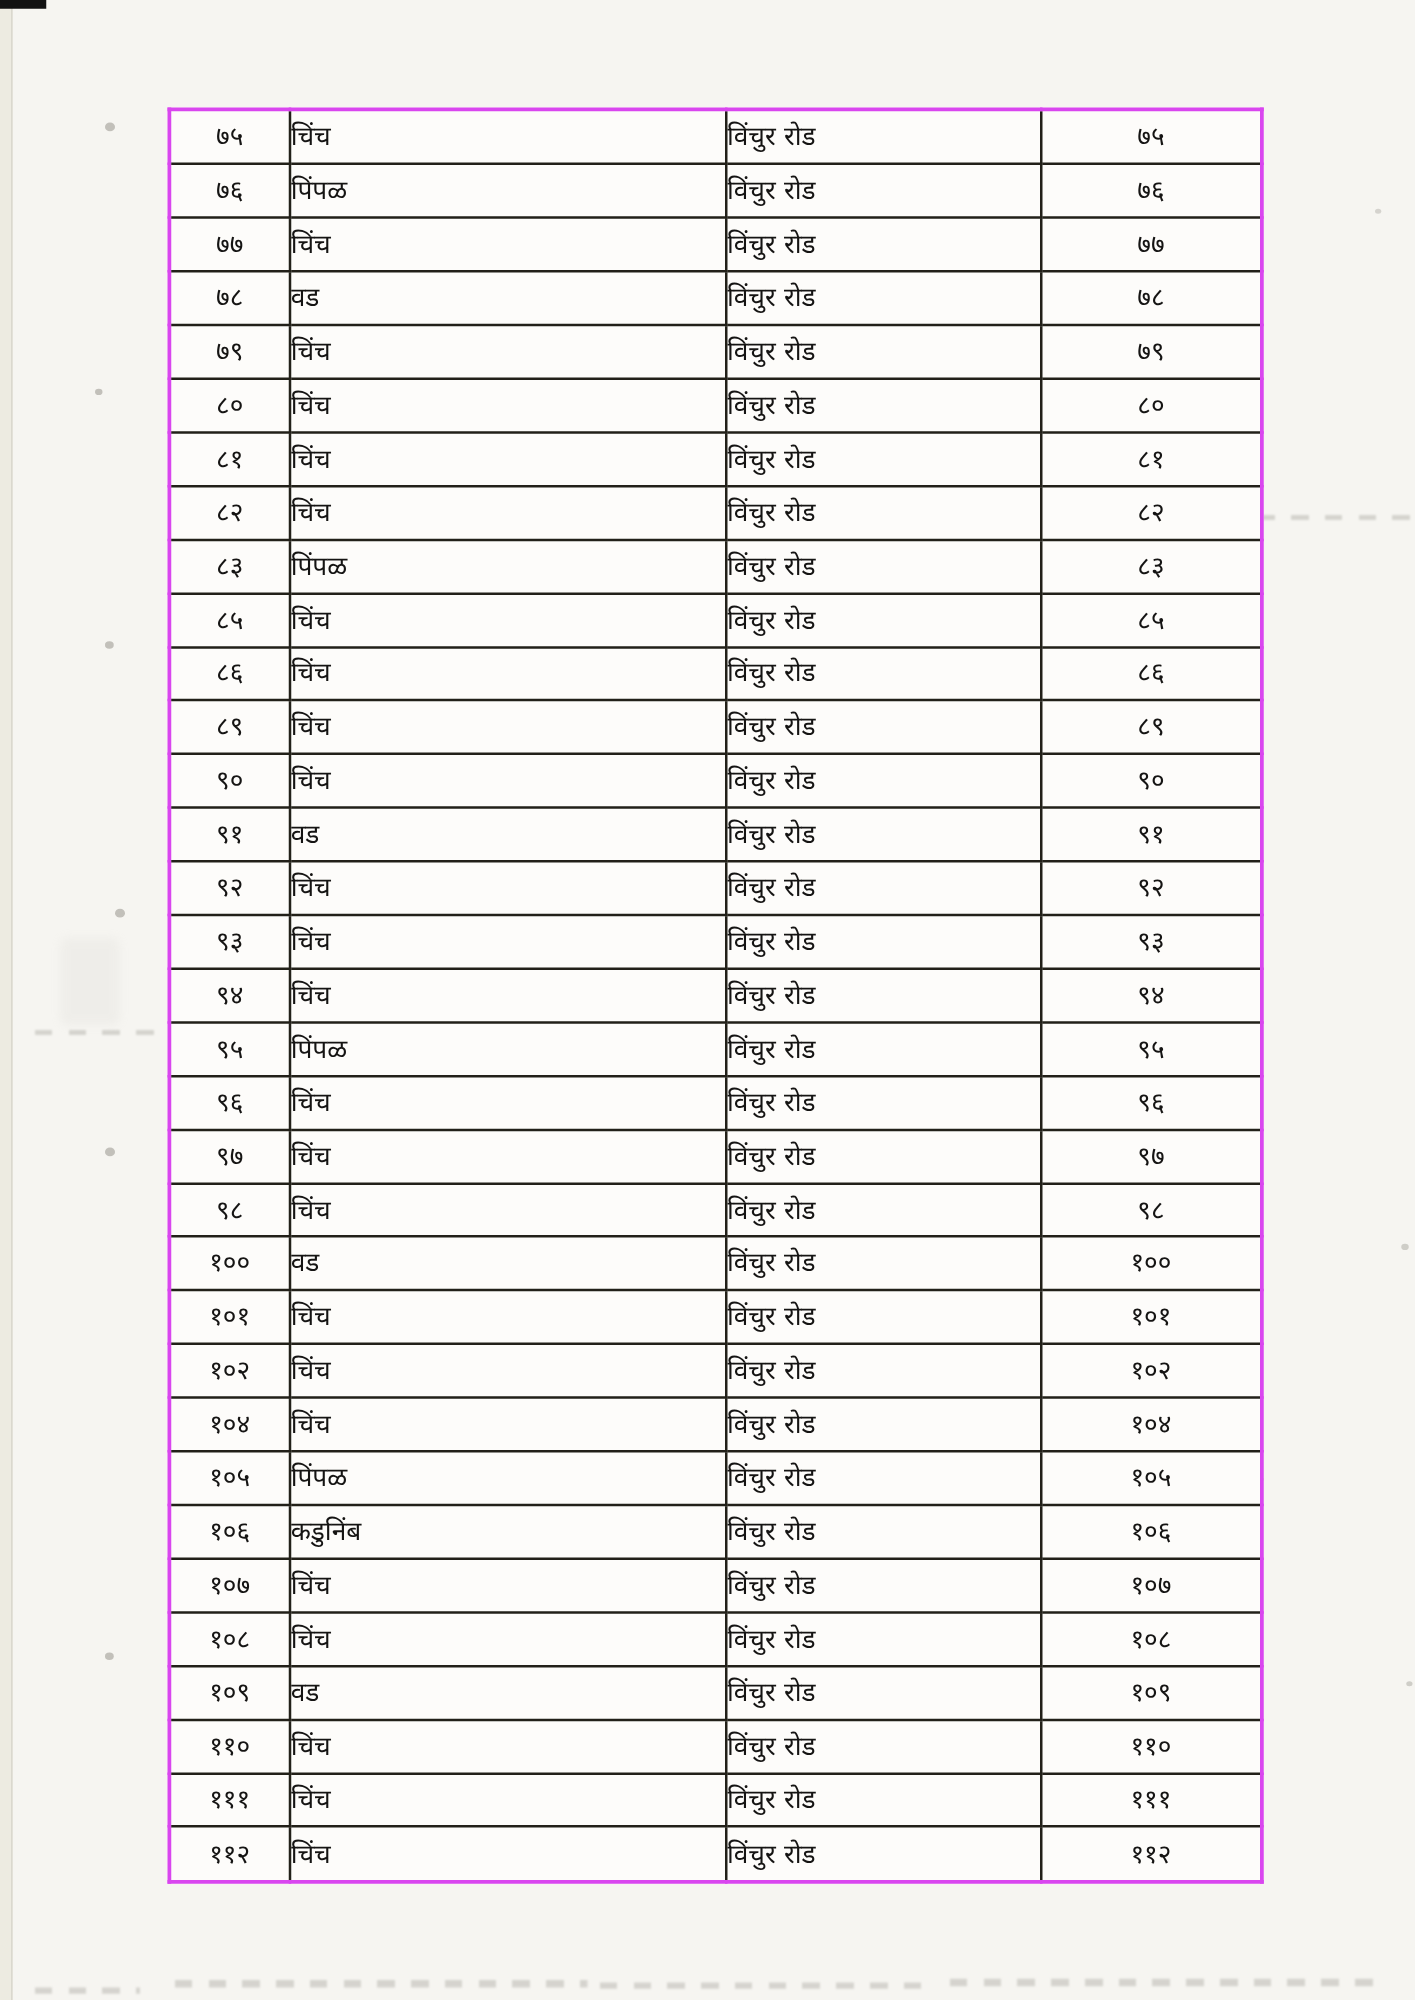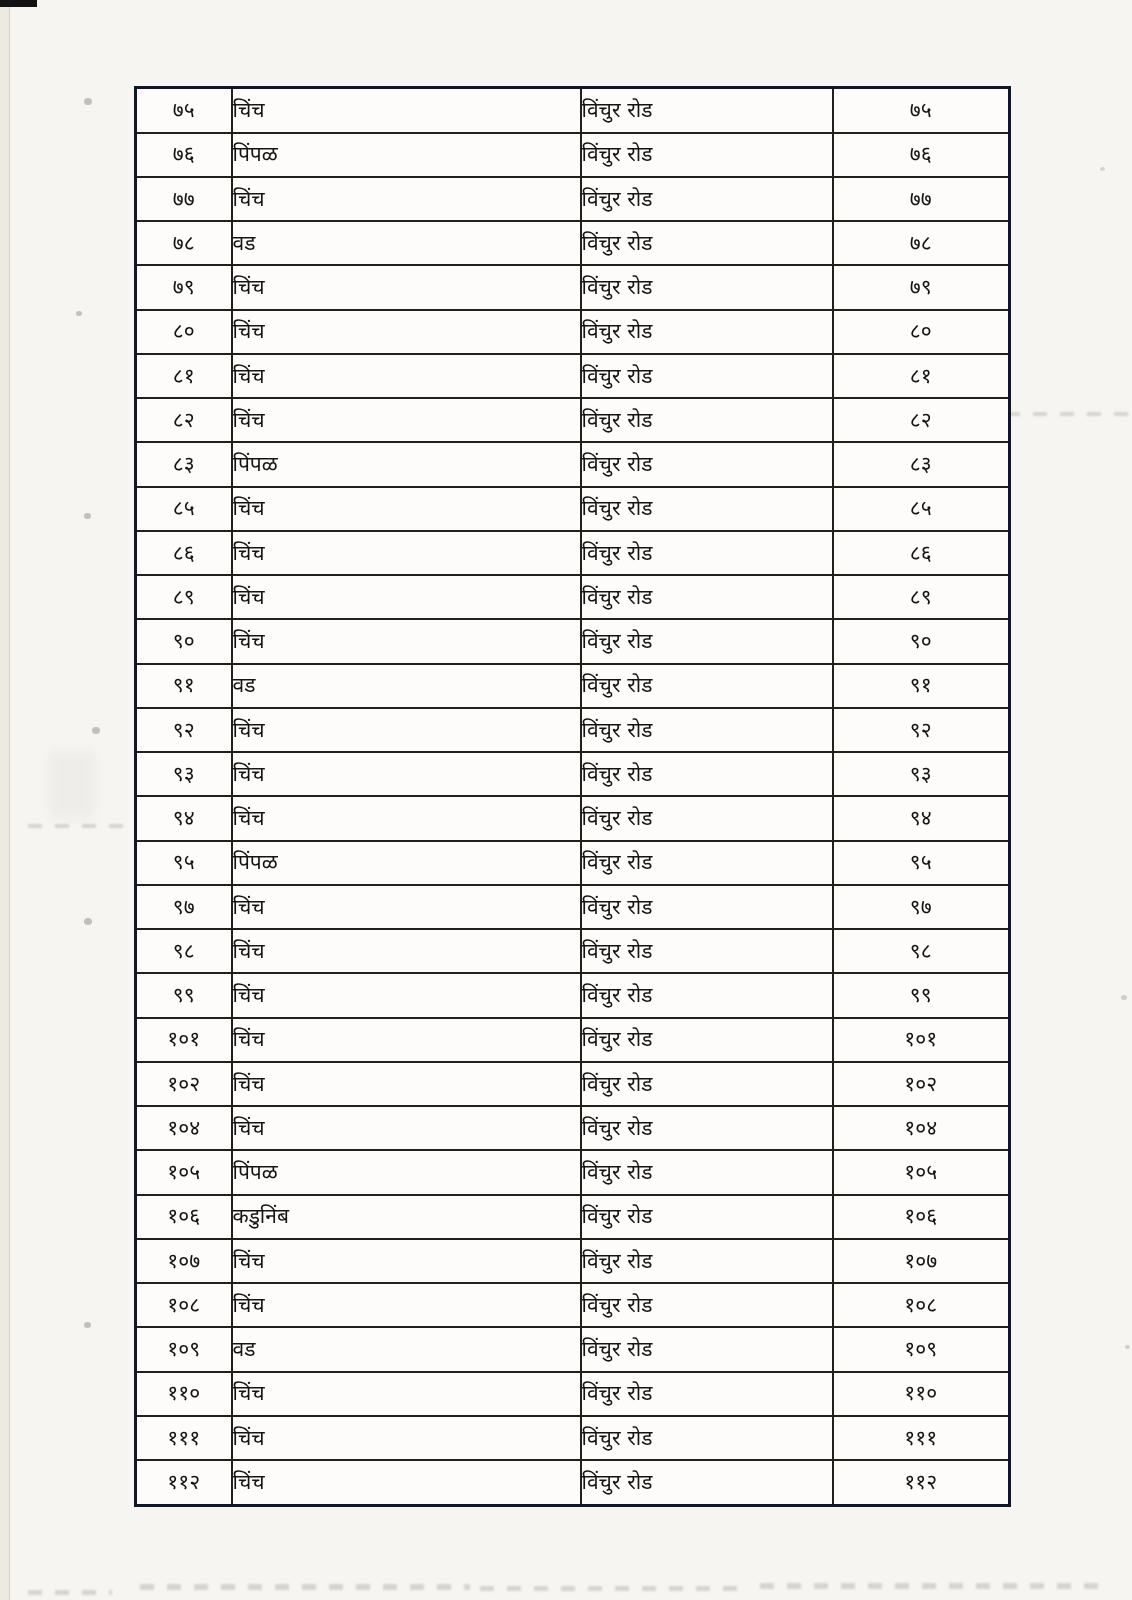--- a/index.html
+++ b/index.html
@@ -37,21 +37,21 @@
   .table-wrap {
     position: absolute;
     left: 134px; top: 86px;
     width: 874px; height: 1421px;
   }
   table.tree-table {
     width: 100%; height: 100%;
     border-collapse: collapse;
     table-layout: fixed;
     background: #fdfcfa;
-    border: 3px solid #0f172a;
+    border: 3px solid #d946ef;
   }
   table.tree-table td {
     border: 2px solid #222019;
     padding: 0;
     vertical-align: middle;
     font-size: 21px;
     color: #151413;
     line-height: 1;
     overflow: hidden;
     white-space: nowrap;
@@ -245,36 +245,42 @@
             <td class="td-text">विंचुर रोड</td>
             <td class="td-num">९४</td>
           </tr>
           <tr>
             <td class="td-num">९५</td>
             <td class="td-text">पिंपळ</td>
             <td class="td-text">विंचुर रोड</td>
             <td class="td-num">९५</td>
           </tr>
           <tr>
+            <td class="td-num">९६</td>
+            <td class="td-text">चिंच</td>
+            <td class="td-text">विंचुर रोड</td>
+            <td class="td-num">९६</td>
+          </tr>
+          <tr>
             <td class="td-num">९७</td>
             <td class="td-text">चिंच</td>
             <td class="td-text">विंचुर रोड</td>
             <td class="td-num">९७</td>
           </tr>
           <tr>
             <td class="td-num">९८</td>
             <td class="td-text">चिंच</td>
             <td class="td-text">विंचुर रोड</td>
             <td class="td-num">९८</td>
           </tr>
           <tr>
-            <td class="td-num">९९</td>
-            <td class="td-text">चिंच</td>
-            <td class="td-text">विंचुर रोड</td>
-            <td class="td-num">९९</td>
+            <td class="td-num">१००</td>
+            <td class="td-text">वड</td>
+            <td class="td-text">विंचुर रोड</td>
+            <td class="td-num">१००</td>
           </tr>
           <tr>
             <td class="td-num">१०१</td>
             <td class="td-text">चिंच</td>
             <td class="td-text">विंचुर रोड</td>
             <td class="td-num">१०१</td>
           </tr>
           <tr>
             <td class="td-num">१०२</td>
             <td class="td-text">चिंच</td>

